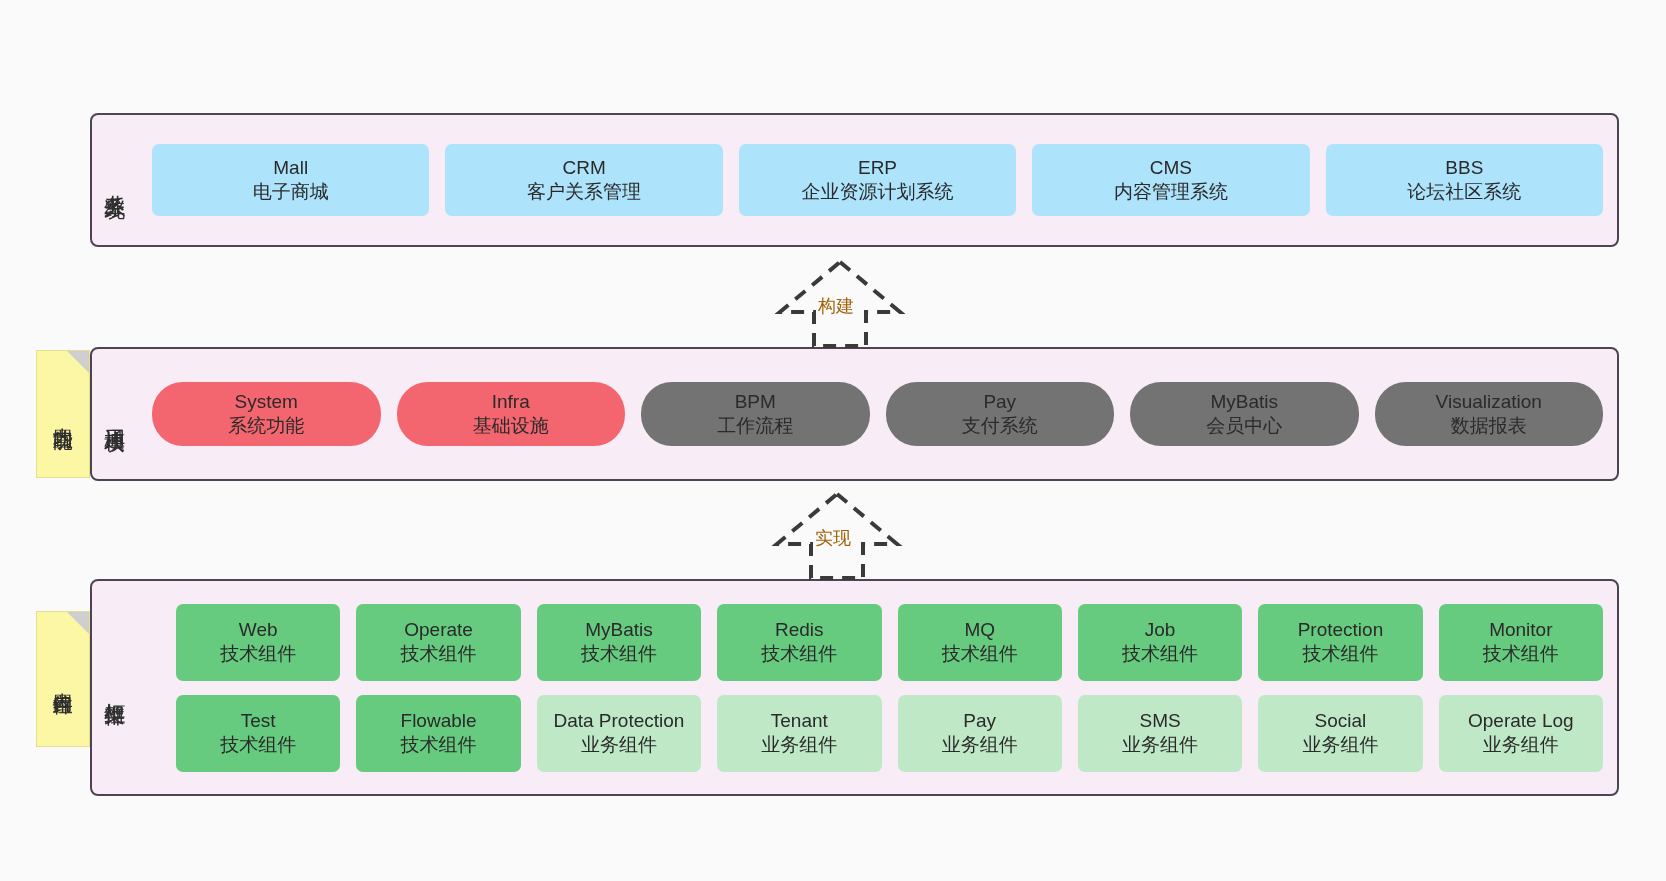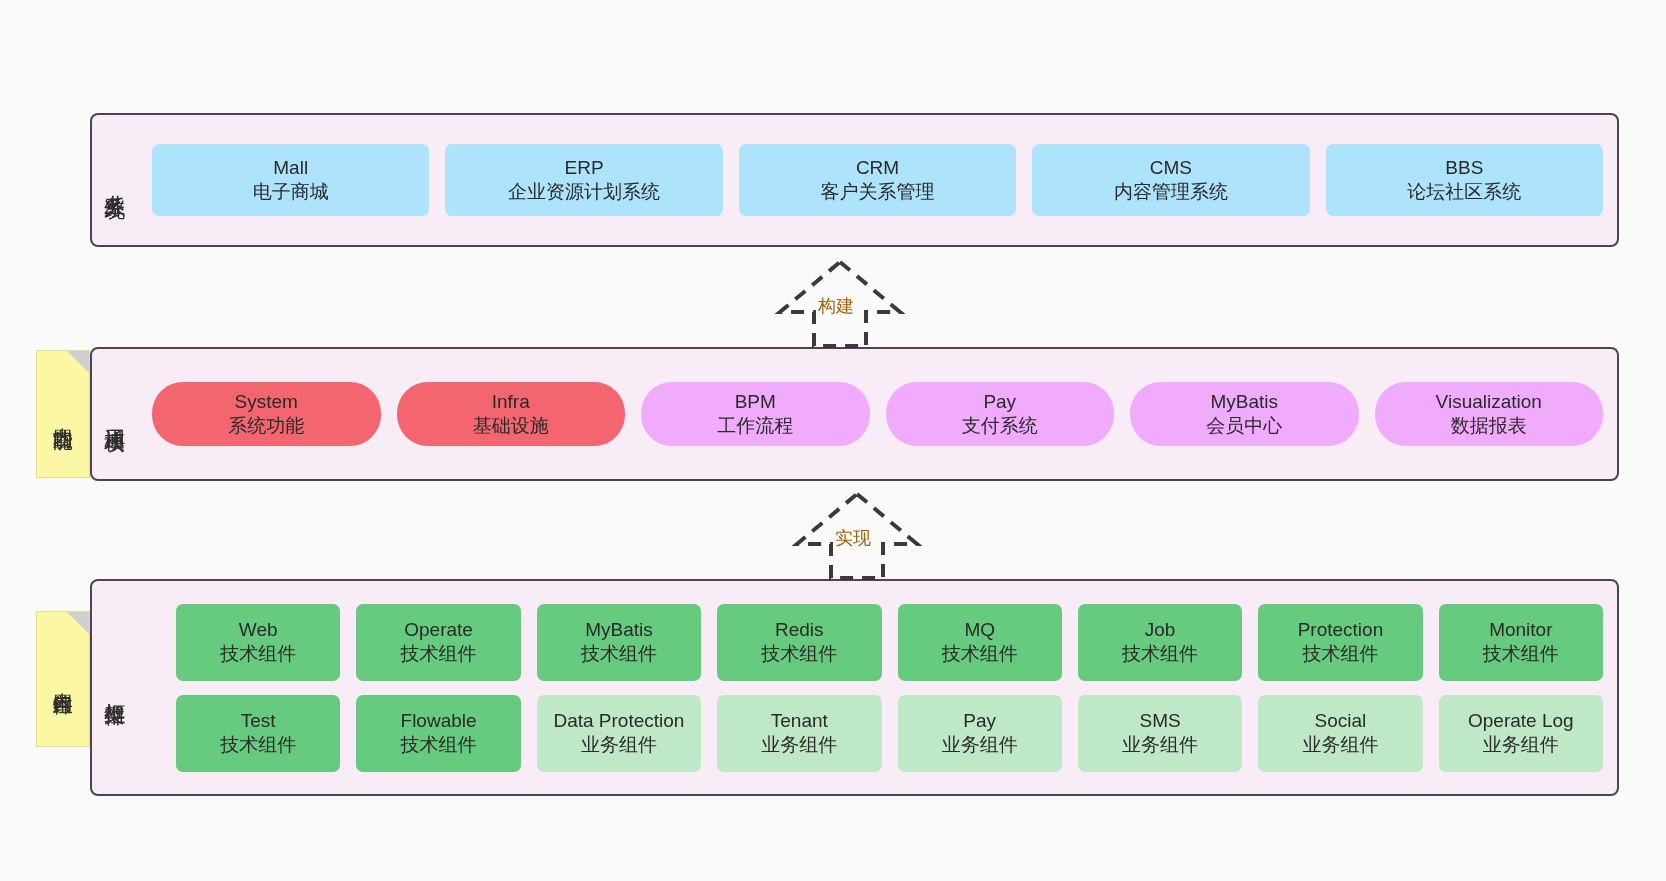--- a/index.html
+++ b/index.html
@@ -74,21 +74,21 @@
     line-height: 1.28;
     color: #2a2a2a;
     padding: 6px 6px;
   }
   .card .t1 { display: block; }
   .card .t2 { display: block; }
 
   
   .c-blue        { background: #ade3fb; }
   .c-red         { background: #f4666f; }
-  .c-pink        { background: #f0abfc; }
+  .c-pink        { background: #737373; }
   .c-green       { background: #67cb7f; }
   .c-greenlight  { background: #bfe8c6; }
 
   
   #layer-business { left: 90px;  top: 113px; width: 1529px; height: 134px; }
   #layer-modules  { left: 90px;  top: 347px; width: 1529px; height: 134px; }
   #layer-framework{ left: 90px;  top: 579px; width: 1529px; height: 217px; gap: 24px; }
 
   #layer-business .card  { height: 72px; }
   #layer-modules  .card  { height: 64px; border-radius: 31px; }
@@ -131,43 +131,43 @@
   .arrow-label {
     position: absolute;
     font-size: 18px;
     color: #a16207;
     white-space: nowrap;
     background: transparent;
   }
 
   #arrow-build   { left: 750px; top: 256px; }
   #arrow-build .arrow-label   { left: 68px; top: 38px; }
-  #arrow-impl    { left: 767px; top: 488px; }
+  #arrow-impl    { left: 747px; top: 488px; }
   #arrow-impl .arrow-label    { left: 68px; top: 38px; }
 </style>
 </head>
 <body>
 
 <div class="canvas">
 
   <div class="layer" id="layer-business">
     <div class="layer-label">业务系统</div>
     <div class="layer-body">
       <div class="row">
         <div class="card c-blue">
           <span class="t1">Mall</span>
           <span class="t2">电子商城</span>
         </div>
         <div class="card c-blue">
+          <span class="t1">CRM</span>
+          <span class="t2">客户关系管理</span>
+        </div>
+        <div class="card c-blue">
           <span class="t1">ERP</span>
           <span class="t2">企业资源计划系统</span>
-        </div>
-        <div class="card c-blue">
-          <span class="t1">CRM</span>
-          <span class="t2">客户关系管理</span>
         </div>
         <div class="card c-blue">
           <span class="t1">CMS</span>
           <span class="t2">内容管理系统</span>
         </div>
         <div class="card c-blue">
           <span class="t1">BBS</span>
           <span class="t2">论坛社区系统</span>
         </div>
       </div>

